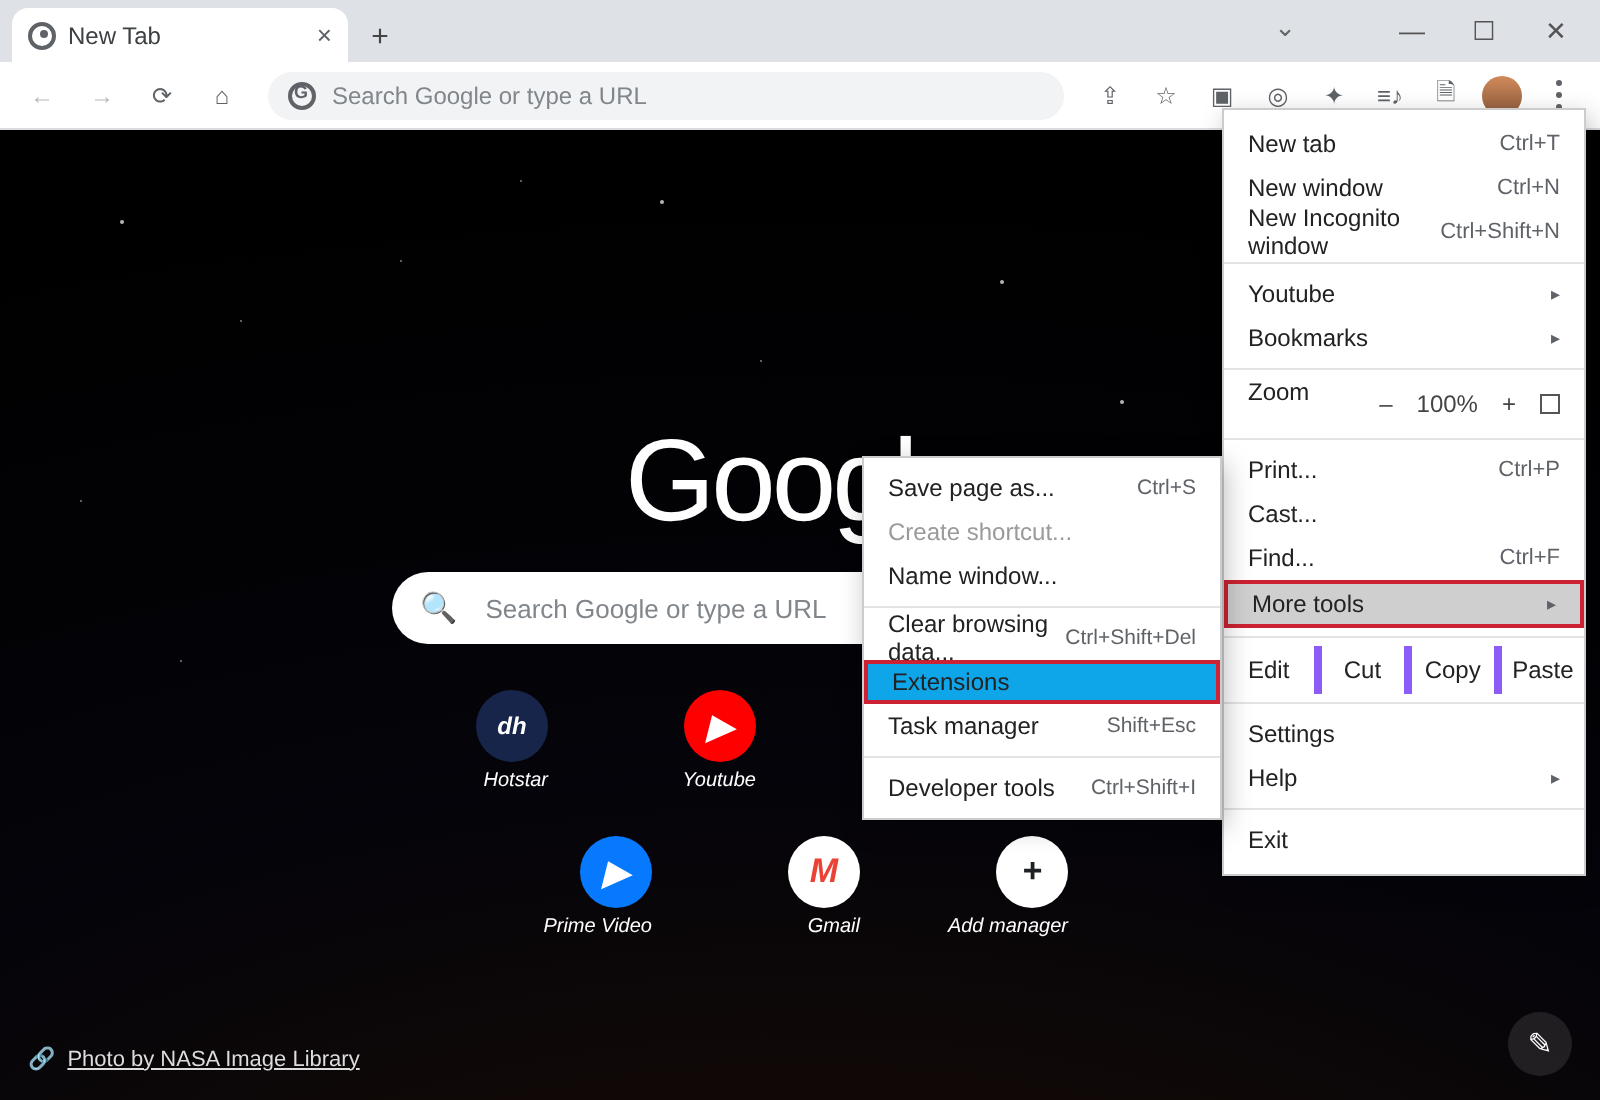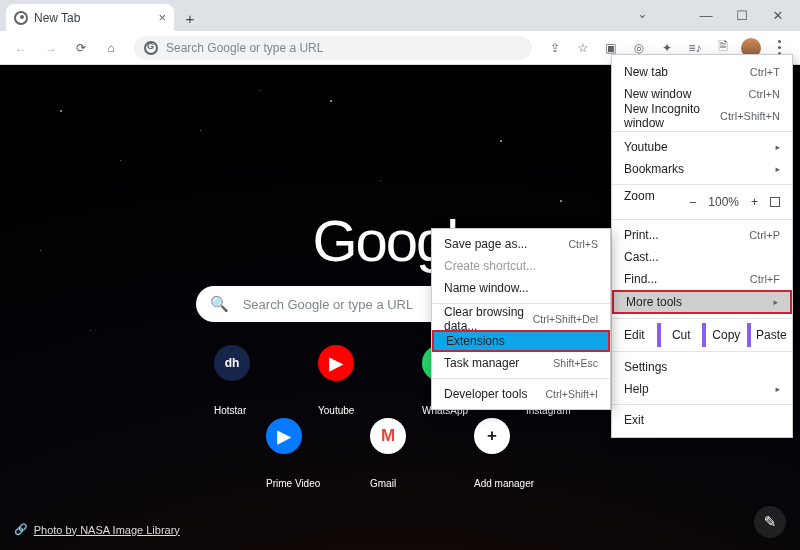--- a/index.html
+++ b/index.html
@@ -38,21 +38,21 @@
   .dots{display:flex;flex-direction:column;gap:3px;justify-content:center;align-items:center;}
   .dots span{width:3px;height:3px;background:#5f6368;border-radius:50%;}
 
   
   .google-logo{position:absolute;left:50%;top:207px;transform:translateX(-50%);font-size:58px;font-weight:500;color:#fff;letter-spacing:-2px;font-family:Arial,sans-serif;}
   .searchbar{position:absolute;left:50%;top:286px;transform:translateX(-50%);width:408px;height:36px;background:#fff;border-radius:18px;display:flex;align-items:center;padding:0 14px;}
   .searchbar .sicon{color:#9aa0a6;font-size:15px;margin-right:14px;}
   .searchbar .ph{color:#80868b;font-size:13px;}
 
   .shortcuts{position:absolute;left:50%;top:345px;transform:translateX(-50%);display:flex;gap:44px;}
-  .shortcuts .item,.shortcuts2 .item{display:flex;flex-direction:column;align-items:flex-start;gap:24px;color:#fff;width:60px;}
+  .shortcuts .item,.shortcuts2 .item{display:flex;flex-direction:column;align-items:flex-end;gap:4px;color:#fff;width:60px;font-style:italic;}
   .sc-circle{width:36px;height:36px;border-radius:50%;background:#fff;display:flex;align-items:center;justify-content:center;font-size:17px;font-weight:bold;}
   .shortcuts2{position:absolute;left:50%;top:418px;transform:translateX(-50%);display:flex;gap:44px;}
   .scl{font-size:10px;white-space:nowrap;text-align:center;}
 
   .attrib{position:absolute;left:14px;bottom:14px;color:#ddd;font-size:11px;display:flex;align-items:center;gap:6px;}
   .attrib .link{text-decoration:underline;}
   .pen{position:absolute;right:14px;bottom:12px;width:32px;height:32px;border-radius:50%;background:rgba(255,255,255,0.1);display:flex;align-items:center;justify-content:center;color:#fff;font-size:15px;}
 
   
   .menu{position:absolute;right:7px;top:54px;width:182px;background:#fff;border:1px solid #ccc;box-shadow:2px 4px 12px rgba(0,0,0,.25);padding:6px 0;font-size:12px;color:#222;}

